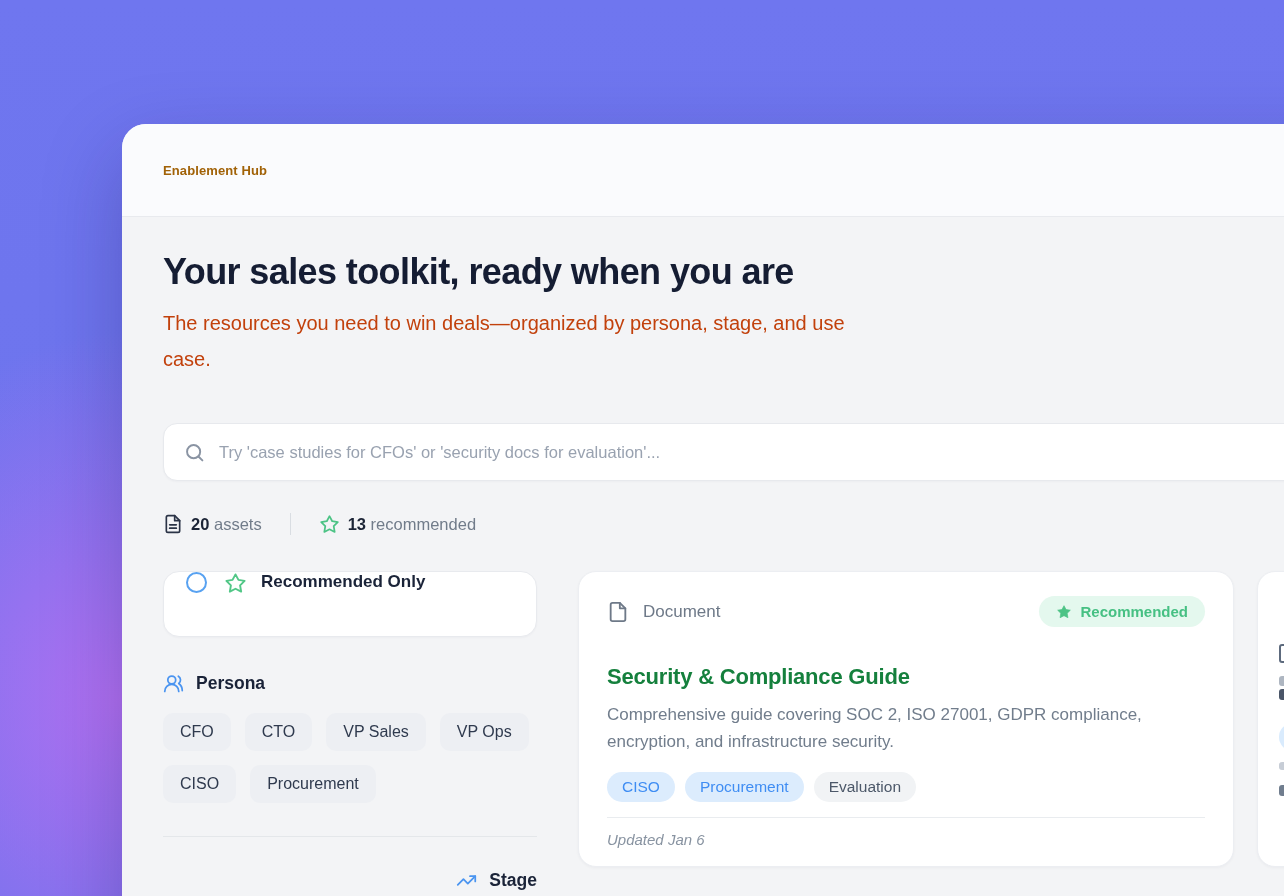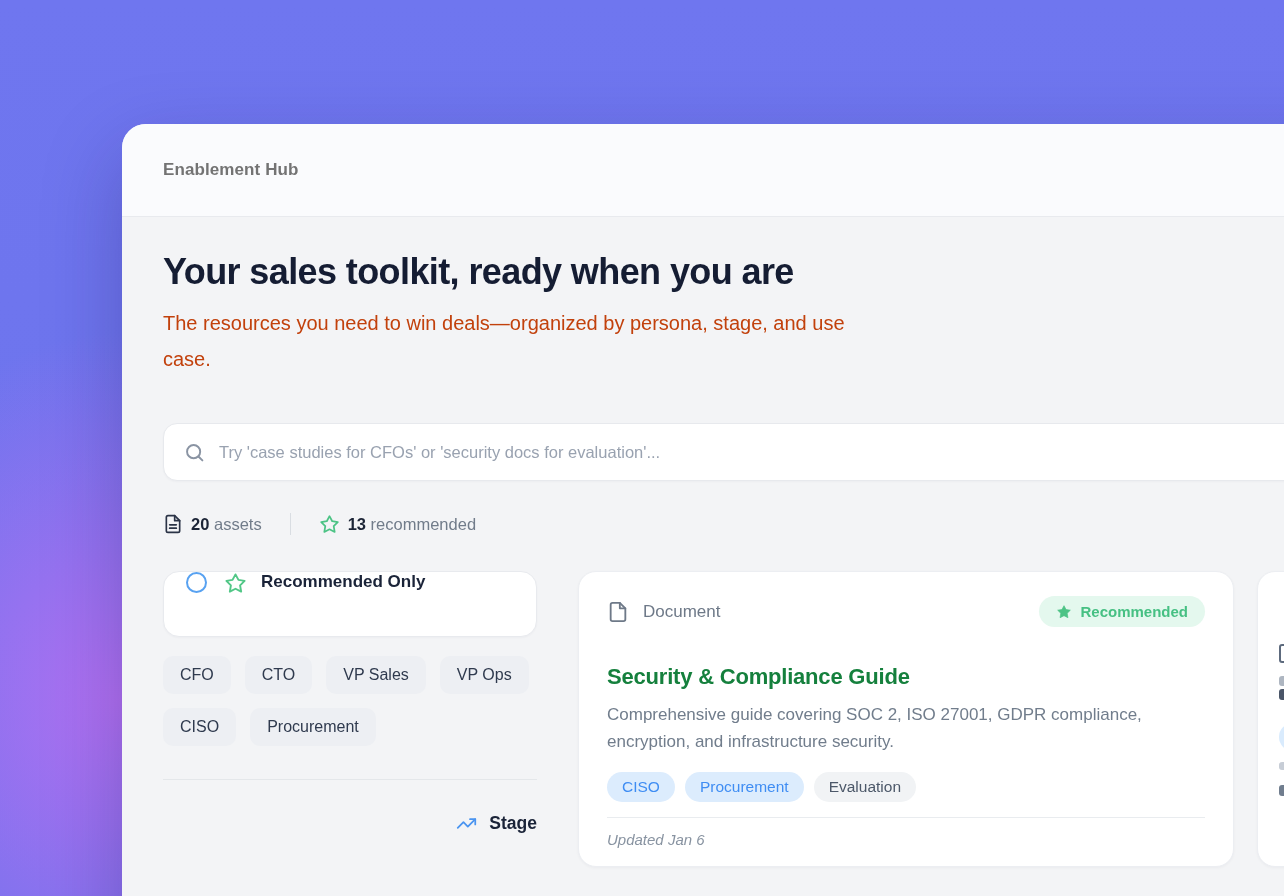--- a/index.html
+++ b/index.html
@@ -17,21 +17,21 @@
     position:absolute; left:122px; top:124px; width:1420px; height:920px;
     background:#f3f4f6; border-radius:24px;
     box-shadow:0 30px 80px rgba(28,20,90,.28);
     overflow:hidden;
   }
 
   .win-header {
     height:93px; background:#fafbfd; border-bottom:1px solid #e8eaee;
     display:flex; align-items:center; padding-left:41px;
   }
-  .app-title { font-size:17px; font-weight:700; color:#737373; letter-spacing:.1px; }
+  .app-title { font-size:13px; font-weight:700; color:#a16207; letter-spacing:.1px; }
 
   .win-body { padding:0 0 0 41px; }
 
   .hero-title {
     margin-top:34px; font-size:36px; font-weight:800; color:#151d33;
     letter-spacing:-.6px;
   }
   .hero-subtitle {
     margin-top:12px; max-width:700px;
     font-size:20px; line-height:36px; color:#c2410c;
@@ -181,20 +181,28 @@
         <aside class="sidebar">
 
           <div class="rec-only">
             <div class="radio-circle"></div>
             <svg width="23" height="23" viewBox="0 0 24 24" fill="none" stroke="currentColor" stroke-width="2" stroke-linejoin="round">
               <polygon points="12 2.5 15.09 8.26 21.5 9.27 16.8 13.94 17.9 20.52 12 17.5 6.1 20.52 7.2 13.94 2.5 9.27 8.91 8.26"></polygon>
             </svg>
             <span class="rec-only-label">Recommended Only</span>
           </div>
 
+          <div class="section-head persona-head">
+            <svg width="21" height="21" viewBox="0 0 24 24" fill="none" stroke="currentColor" stroke-width="2" stroke-linecap="round" stroke-linejoin="round">
+              <path d="M18 21a8 8 0 0 0-16 0"></path>
+              <circle cx="10" cy="8" r="4.5"></circle>
+              <path d="M22 20c0-3.37-2-6.5-4-8a5 5 0 0 0-.45-8.3"></path>
+            </svg>
+            <span class="section-label">Persona</span>
+          </div>
 
           <div class="chips">
               <button class="chip">CFO</button>
               <button class="chip">CTO</button>
               <button class="chip">VP Sales</button>
               <button class="chip">VP Ops</button>
               <button class="chip">CISO</button>
               <button class="chip">Procurement</button>
             </div>
 

